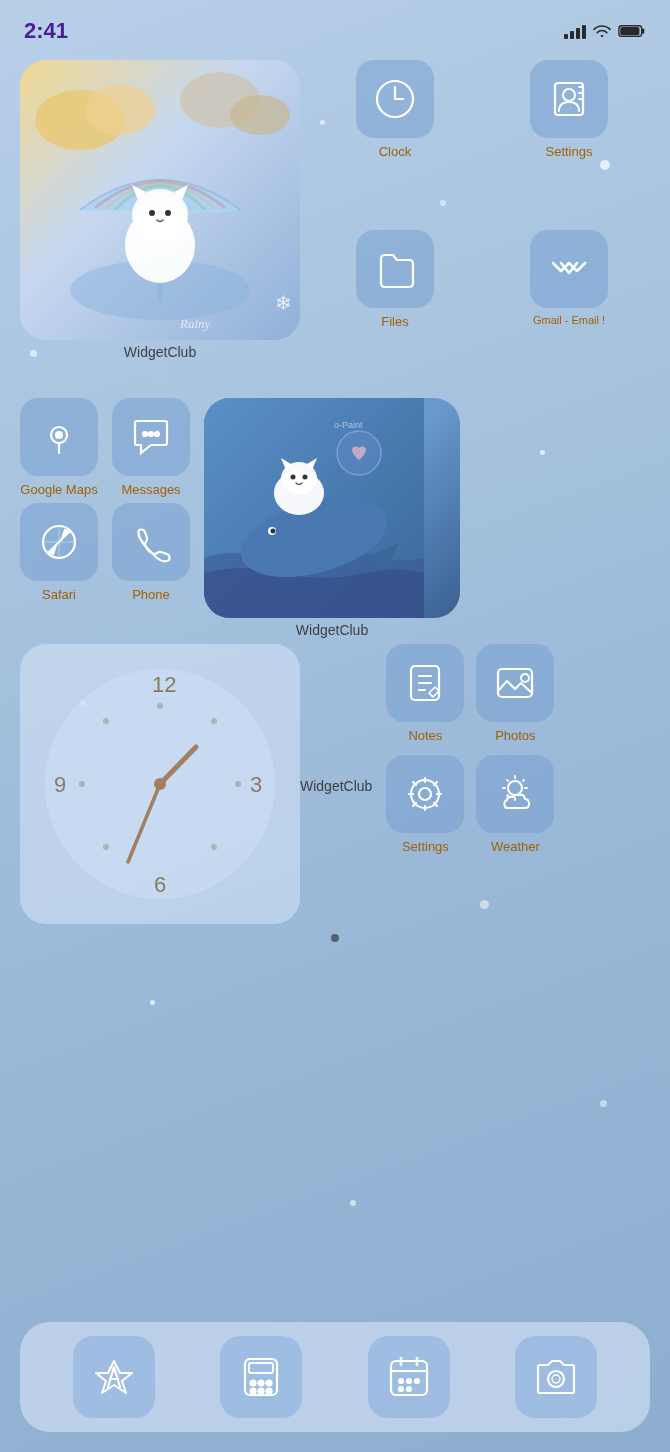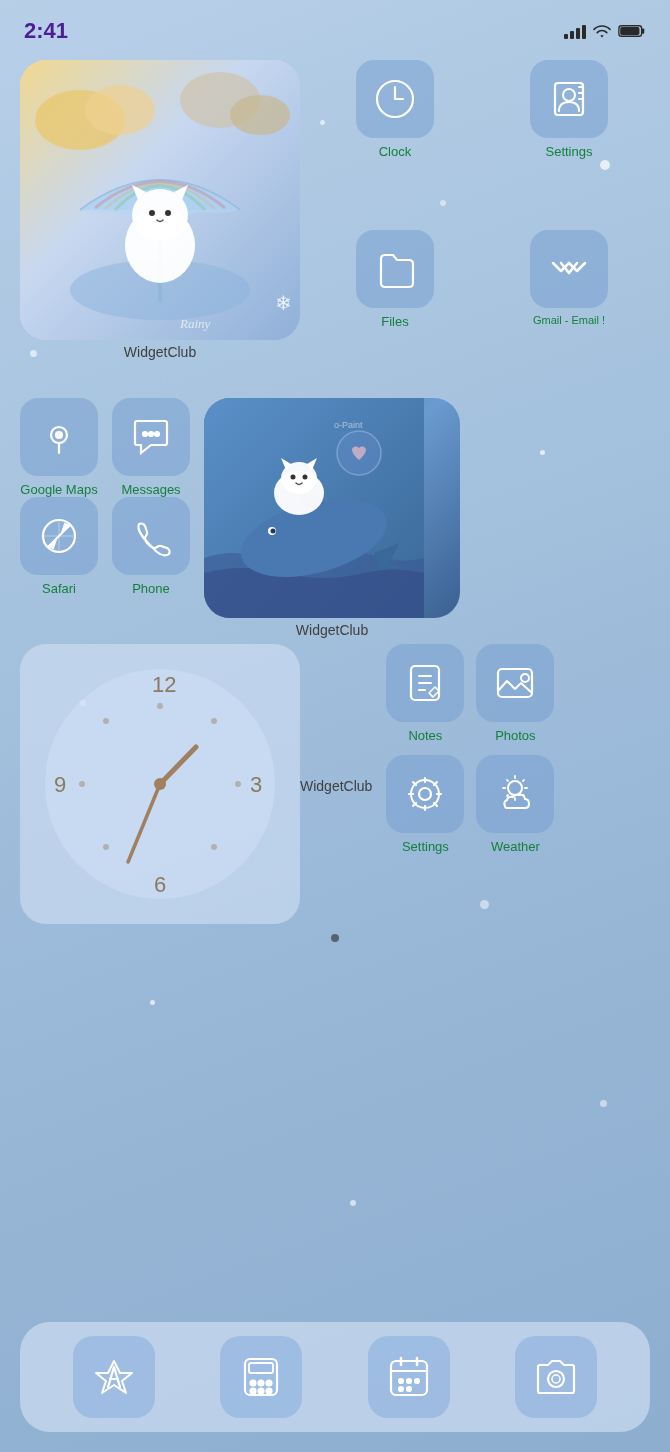--- a/index.html
+++ b/index.html
@@ -87,41 +87,42 @@
       height: 78px;
       border-radius: 18px;
       background: rgba(120, 160, 210, 0.55);
       display: flex;
       align-items: center;
       justify-content: center;
     }
     .app-icon-bg svg { fill: none; stroke: white; stroke-width: 2.2; }
     .app-label {
       font-size: 13px;
-      color: #15803d;
+      color: #a16207;
       text-align: center;
       font-weight: 400;
     }
     .widget-label {
       font-size: 14px;
       color: #404040;
       text-align: center;
       margin-top: 4px;
     }
 
     
     .middle-section {
       display: flex;
       gap: 14px;
       margin-bottom: 6px;
     }
 
     .left-apps {
       display: flex;
       flex-direction: column;
+      gap: 6px;
     }
     .left-app-row {
       display: flex;
       gap: 14px;
     }
 
     
     .dolphin-widget {
       width: 256px;
       height: 220px;

